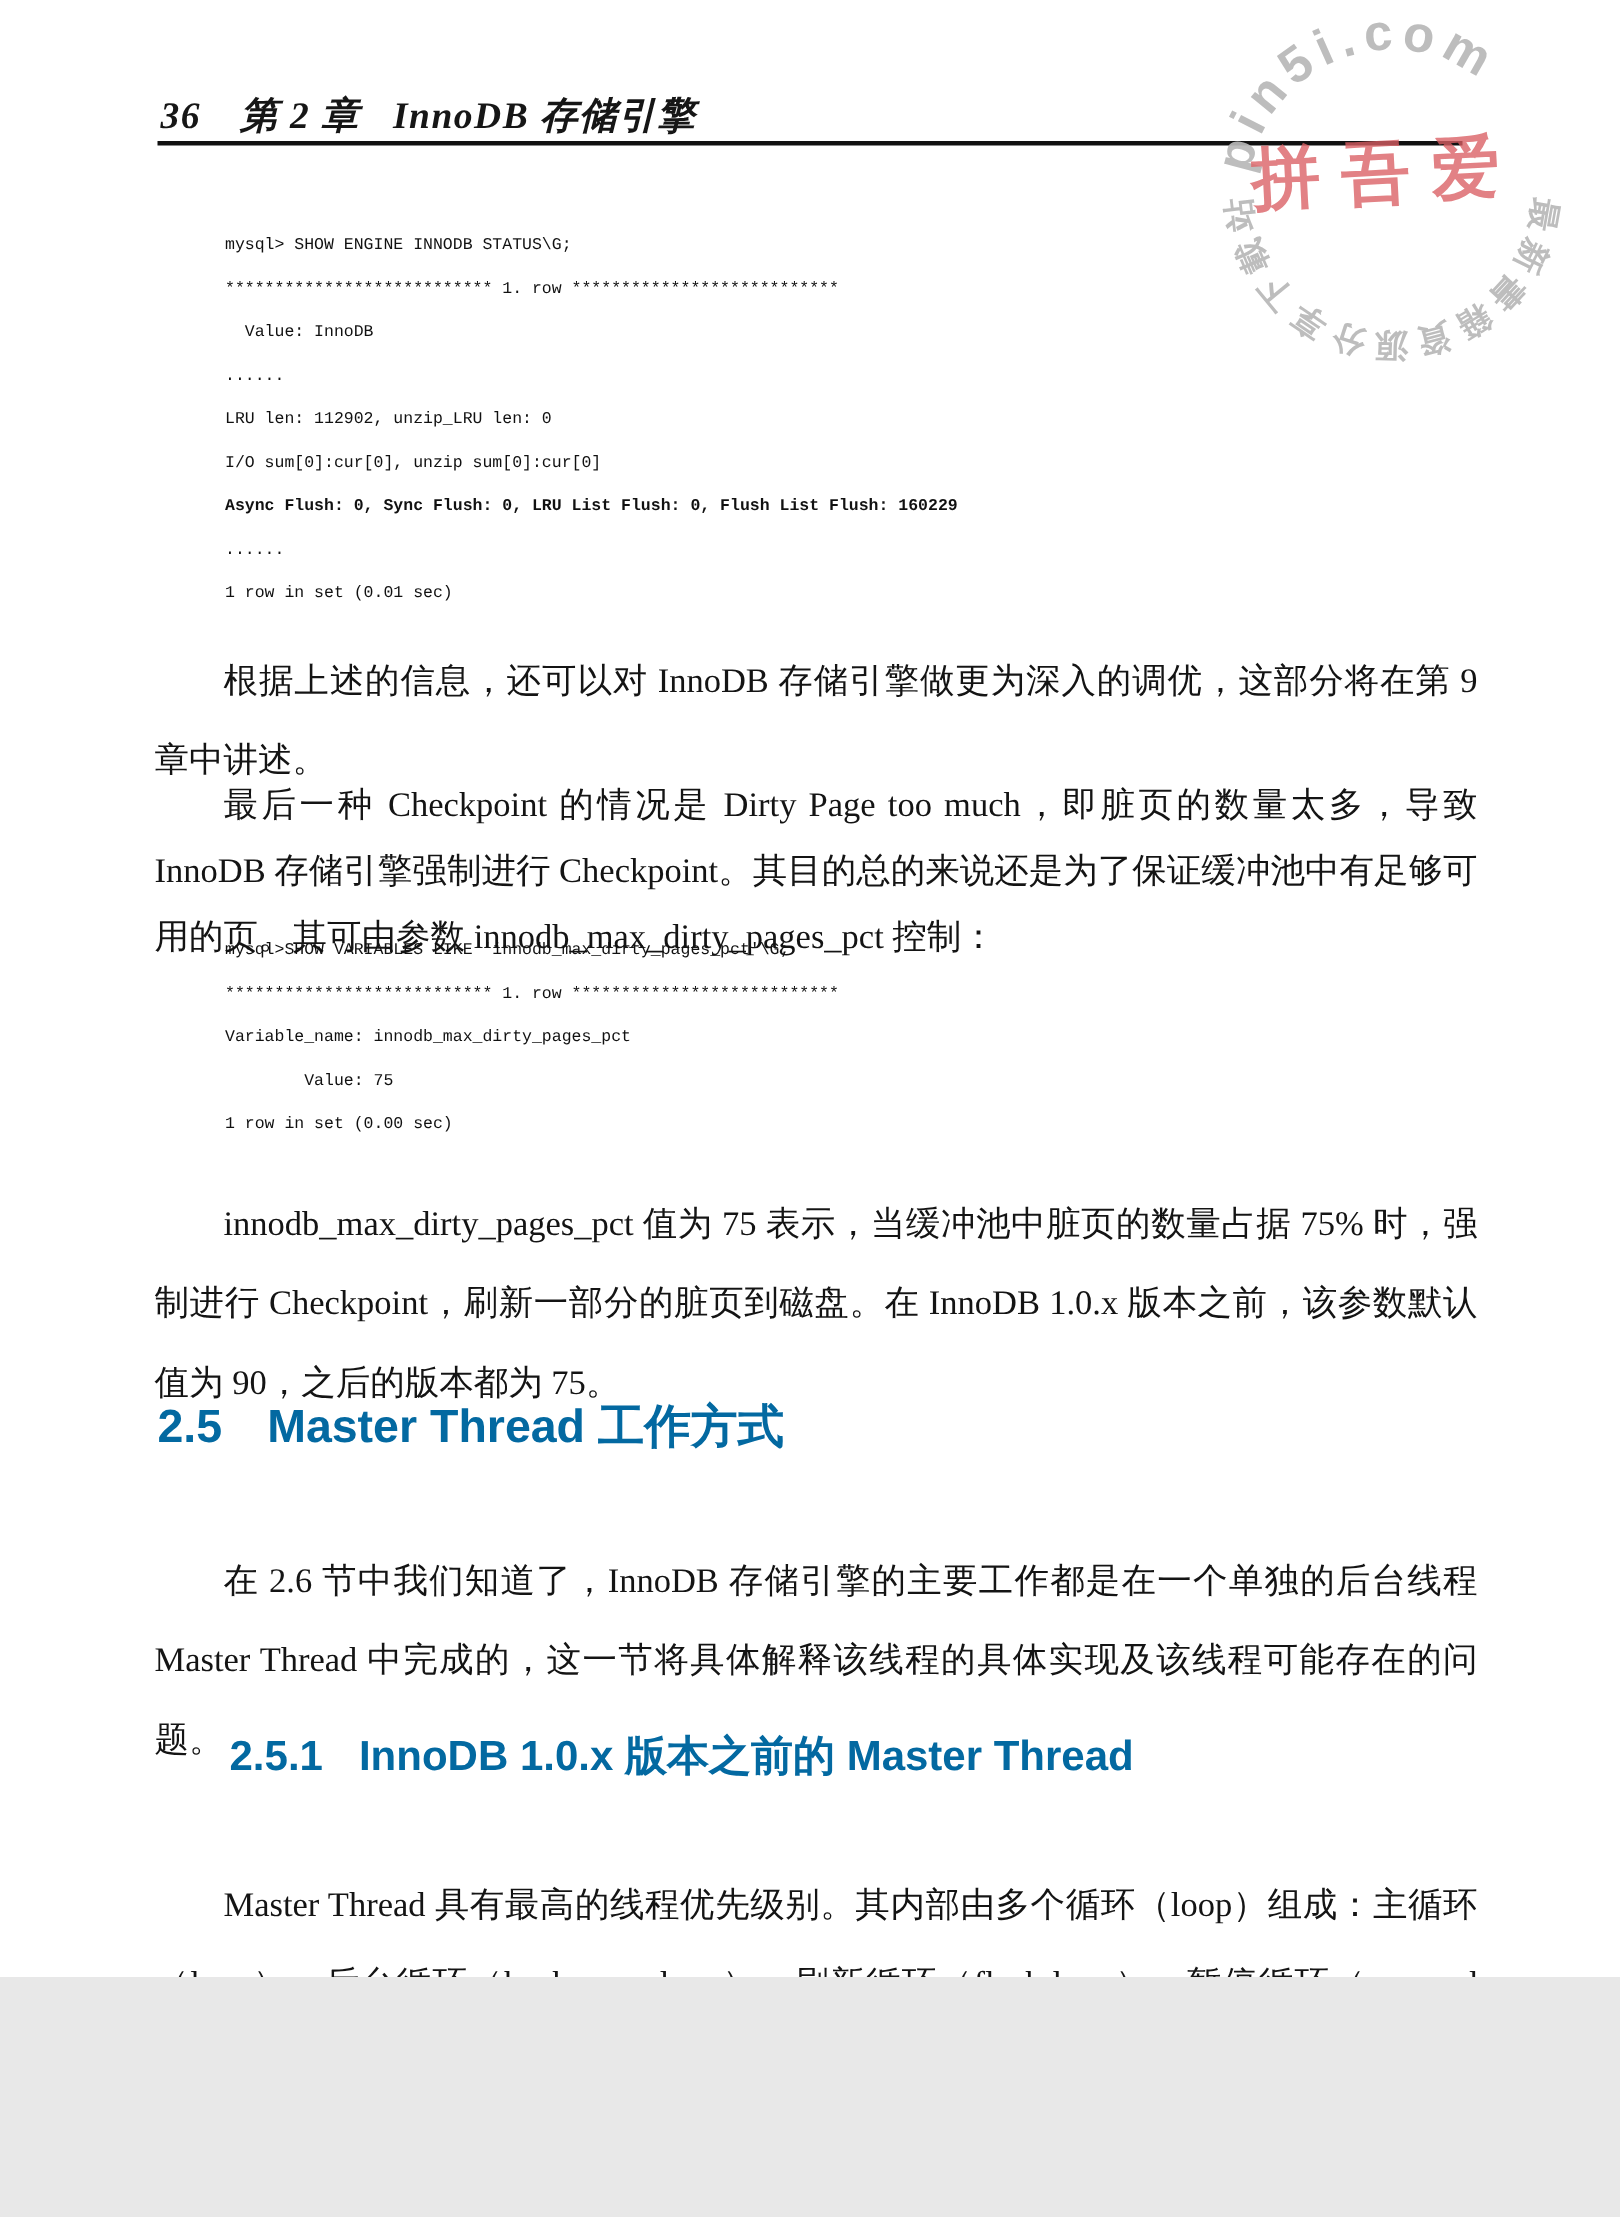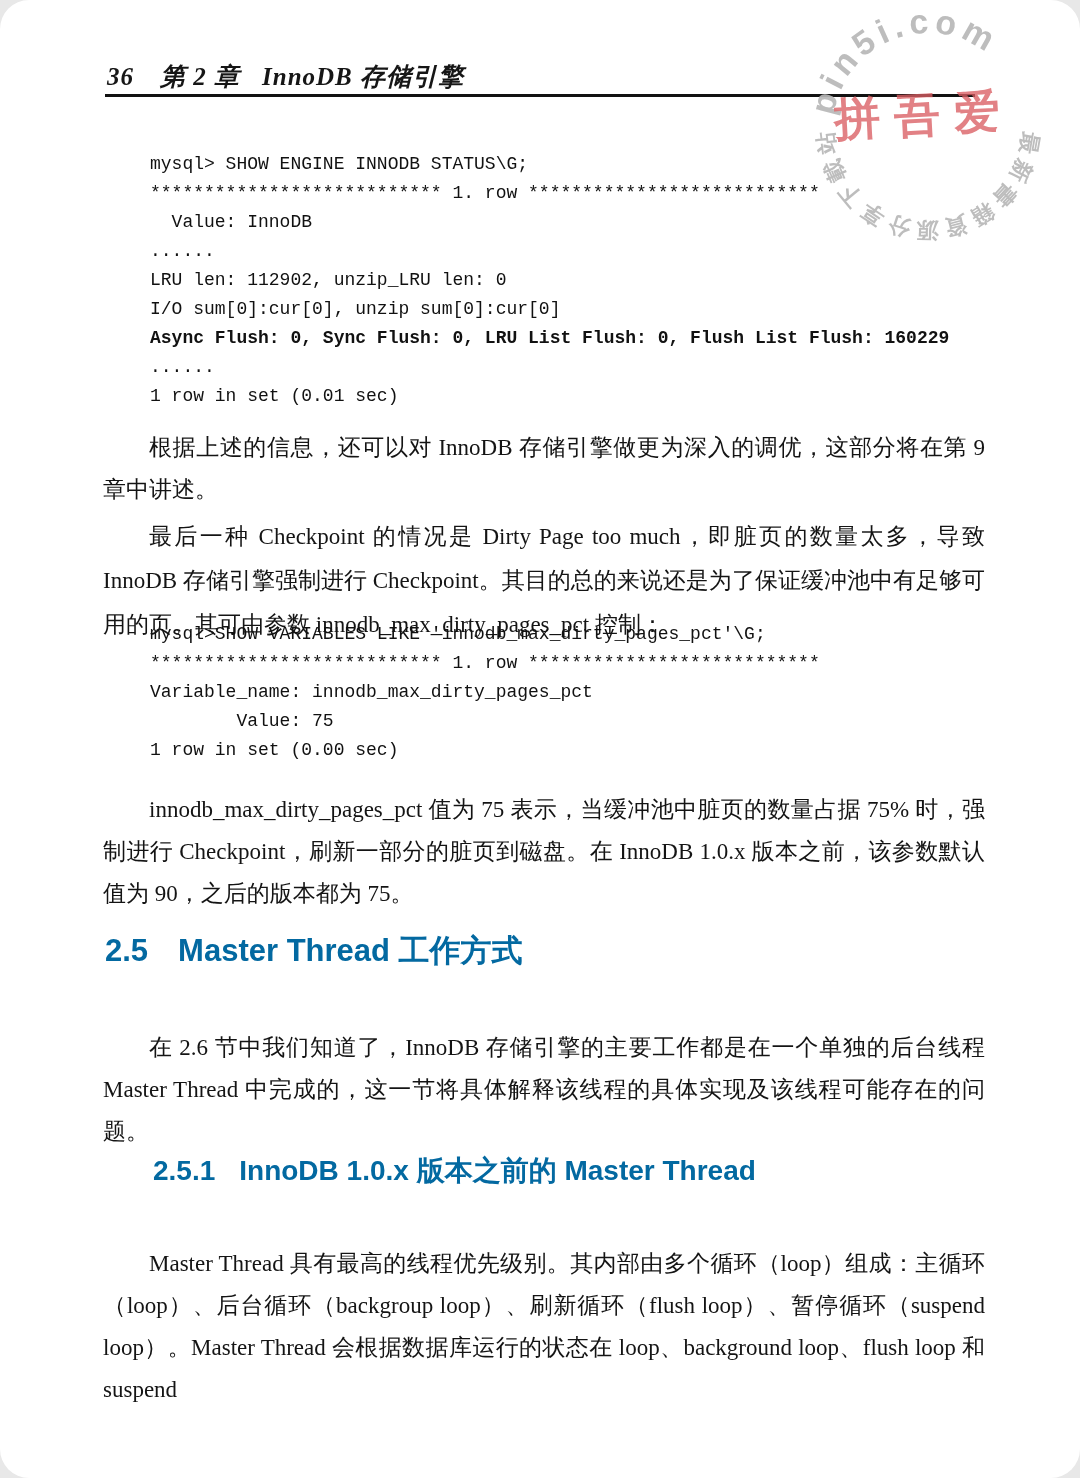--- a/index.html
+++ b/index.html
@@ -1,24 +1,23 @@
 <!DOCTYPE html>
 <html lang="zh"><head>
 <meta charset="utf-8">
 <style>
   html,body{margin:0;padding:0;background:#e8e8e8;}
   #page{
     position:relative;
-    width:1080px;height:1478px;
+    width:1080px;height:1318px;
     margin:0 auto;
     background:#ffffff;
     overflow:hidden;
     color:#161616;
     font-family:"Liberation Serif","DejaVu Serif",serif;
-    border-radius:29px;
   }
   
   .pg-header{
     position:absolute;left:107px;top:60px;width:870px;
     font-style:italic;font-weight:bold;font-size:25px;
     letter-spacing:1px;white-space:nowrap;
   }
   .pg-header .pnum{margin-right:26px;}
   .pg-header .chap{margin-right:22px;}
   .header-rule{
@@ -36,30 +35,30 @@
     font-size:46px;font-weight:bold;color:#da5f63;
     letter-spacing:14px;white-space:nowrap;
     transform:rotate(-3deg);
     font-family:"Liberation Serif","DejaVu Serif",serif;
     opacity:.85;
   }
   
   .codeblock{
     position:absolute;left:150px;width:840px;
     font-family:"Liberation Mono","DejaVu Sans Mono",monospace;
-    font-size:18px;line-height:29px;color:#111;
+    font-size:11px;line-height:29px;color:#111;
   }
   .codeblock .cl{white-space:pre;}
   .codeblock .cl.bold{font-weight:bold;}
   #code1{top:150px;}
   #code2{top:620px;}
   
   .para{
     position:absolute;left:103px;width:882px;
-    font-size:23px;line-height:42px;
+    font-size:23px;line-height:53px;
     text-align:justify;text-indent:2em;
     color:#141414;
   }
   #p1{top:404px;}
   #p2{top:492px;line-height:44px;}
   #p3{top:766px;}
   #p4{top:1004px;}
   #p5{top:1220px;}
   
   .h-sec{

